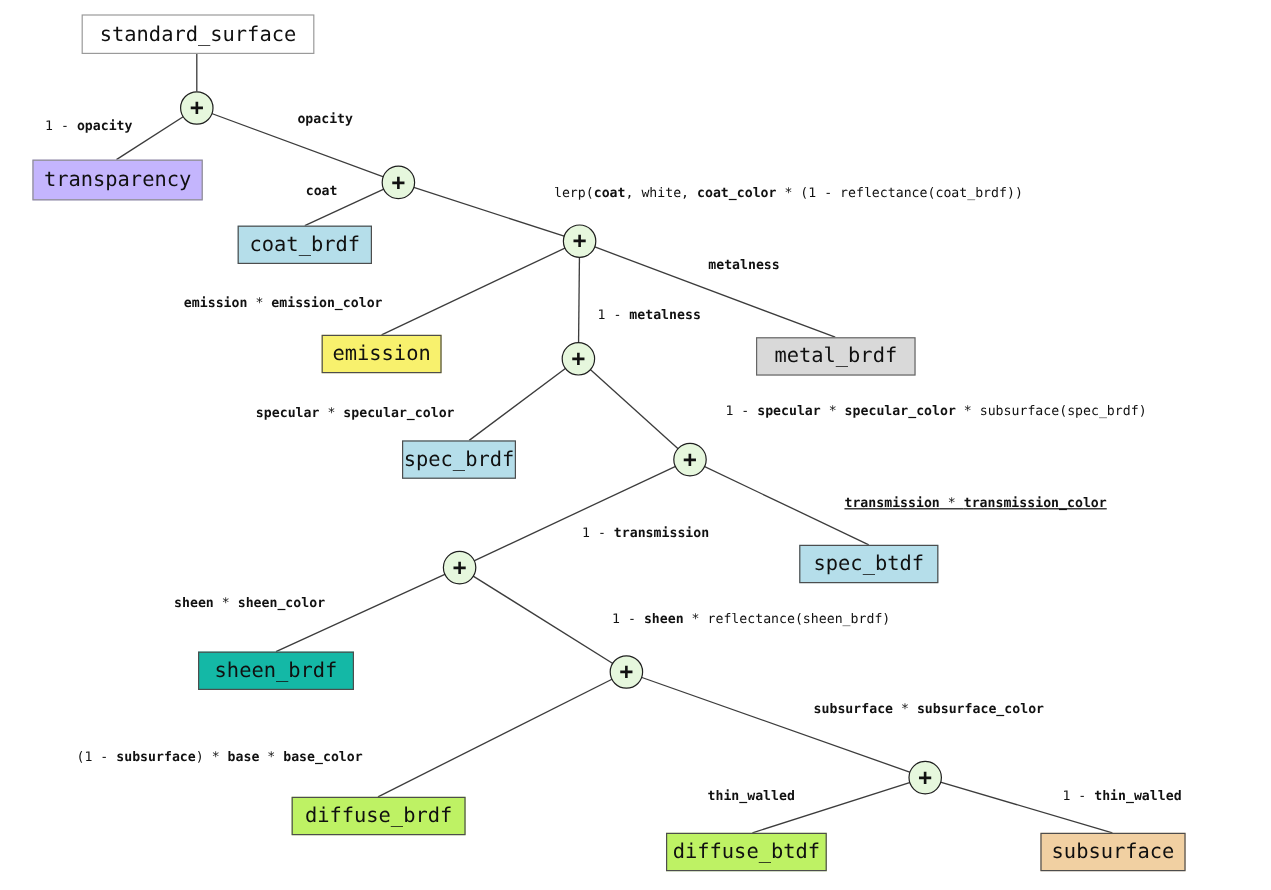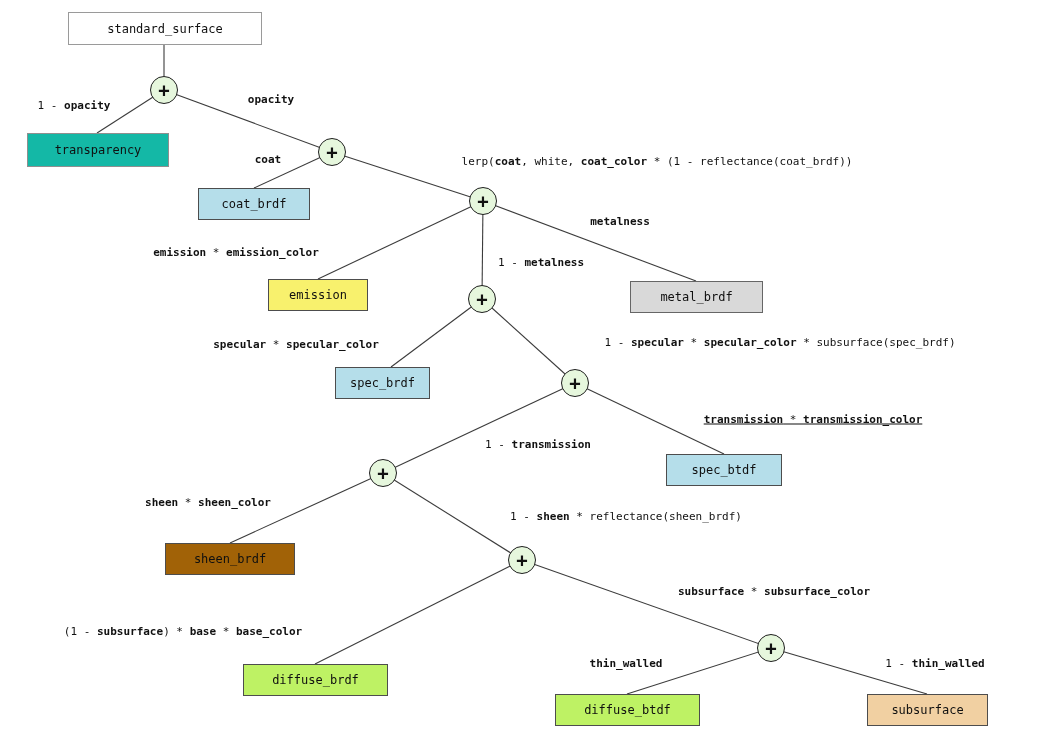--- a/index.html
+++ b/index.html
@@ -12,31 +12,31 @@
     overflow: hidden;
   }
   .edges-svg { position: absolute; left: 0; top: 0; width: 1059px; height: 742px; }
   .edges-svg line { stroke: #3c3c3c; stroke-width: 1.1; }
   .box {
     position: absolute;
     box-sizing: border-box;
     display: flex;
     align-items: center;
     justify-content: center;
-    font-size: 12px;
+    font-size: 17px;
     color: #101010;
     border: 1.4px solid #4d4d4d;
     white-space: pre;
   }
   .box.white  { background: #ffffff; border-color: #9a9a9a; }
-  .box.graylight { background: #14b8a6; border-color: #8f8f8f; }
+  .box.graylight { background: #c4b5fd; border-color: #8f8f8f; }
   .box.gray   { background: #d9d9d9; border-color: #666666; }
   .box.blue   { background: #b5deea; }
   .box.yellow { background: #f8f16d; }
-  .box.purple { background: #a16207; }
+  .box.purple { background: #14b8a6; }
   .box.pink   { background: #bef264; }
   .box.tan    { background: #f1d0a2; }
   .plus {
     position: absolute;
     box-sizing: border-box;
     width: 28px; height: 28px;
     border-radius: 50%;
     border: 1.4px solid #1f1f1f;
     background: #e6f7dd;
     display: flex; align-items: center; justify-content: center;
@@ -80,21 +80,21 @@
 
   <div class="box white" style="left:68px;  top:12px;  width:194px; height:33px;">standard_surface</div>
   <div class="box graylight" style="left:27px;  top:133px; width:142px; height:34px;">transparency</div>
   <div class="box blue" style="left:198px; top:188px; width:112px; height:32px;">coat_brdf</div>
   <div class="box yellow" style="left:268px; top:279px; width:100px; height:32px;">emission</div>
   <div class="box gray" style="left:630px; top:281px; width:133px; height:32px;">metal_brdf</div>
   <div class="box blue" style="left:335px; top:367px; width:95px; height:32px;">spec_brdf</div>
   <div class="box blue" style="left:666px; top:454px; width:116px; height:32px;">spec_btdf</div>
   <div class="box purple" style="left:165px; top:543px; width:130px; height:32px;">sheen_brdf</div>
   <div class="box pink" style="left:243px; top:664px; width:145px; height:32px;">diffuse_brdf</div>
-  <div class="box pink" style="left:555px; top:694px; width:145px; height:32px;">diffuse_btdf</div>
+  <div class="box pink" style="left:555px; top:694px; width:134px; height:32px;">diffuse_btdf</div>
   <div class="box tan" style="left:867px; top:694px; width:121px; height:32px;">subsurface</div>
 
   <div class="plus" style="left:150px; top:76px;">+</div>
   <div class="plus" style="left:318px; top:138px;">+</div>
   <div class="plus" style="left:469px; top:187px;">+</div>
   <div class="plus" style="left:468px; top:285px;">+</div>
   <div class="plus" style="left:561px; top:369px;">+</div>
   <div class="plus" style="left:369px; top:459px;">+</div>
   <div class="plus" style="left:508px; top:546px;">+</div>
   <div class="plus" style="left:757px; top:634px;">+</div>

